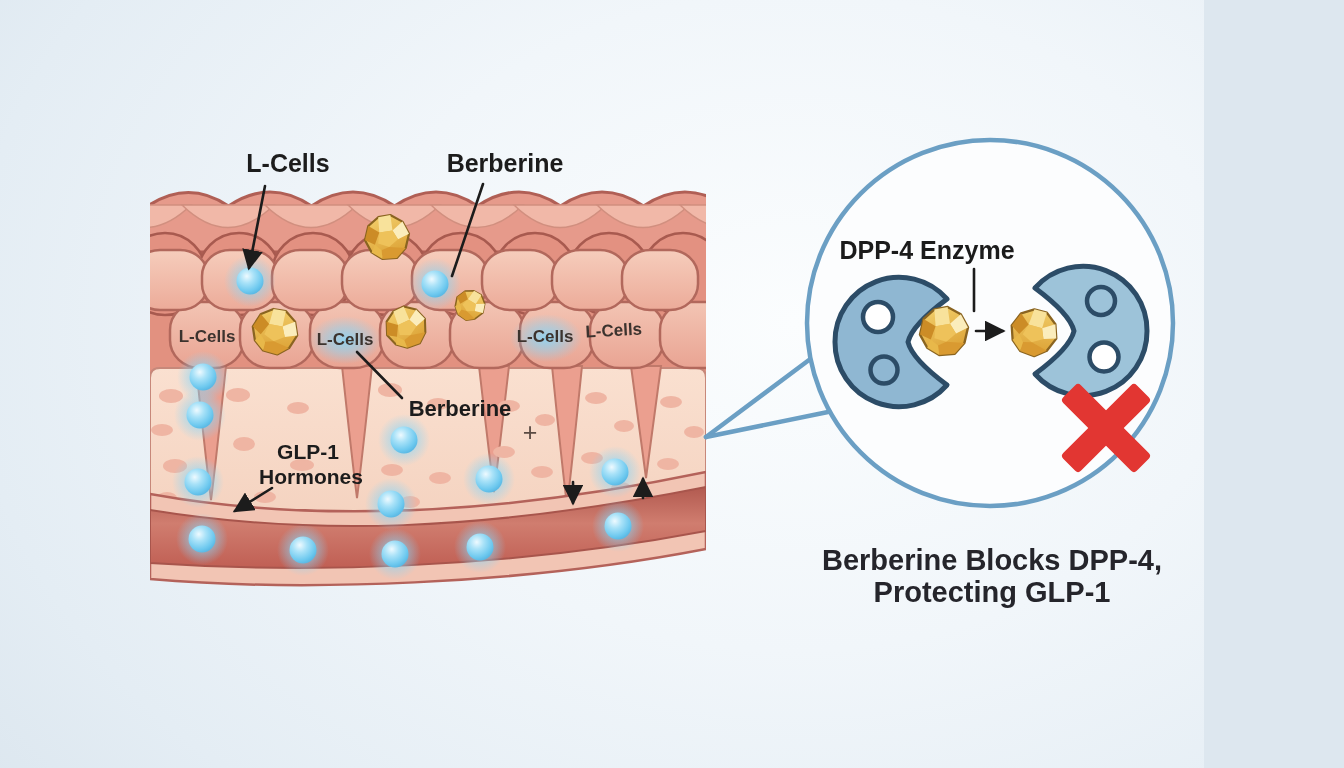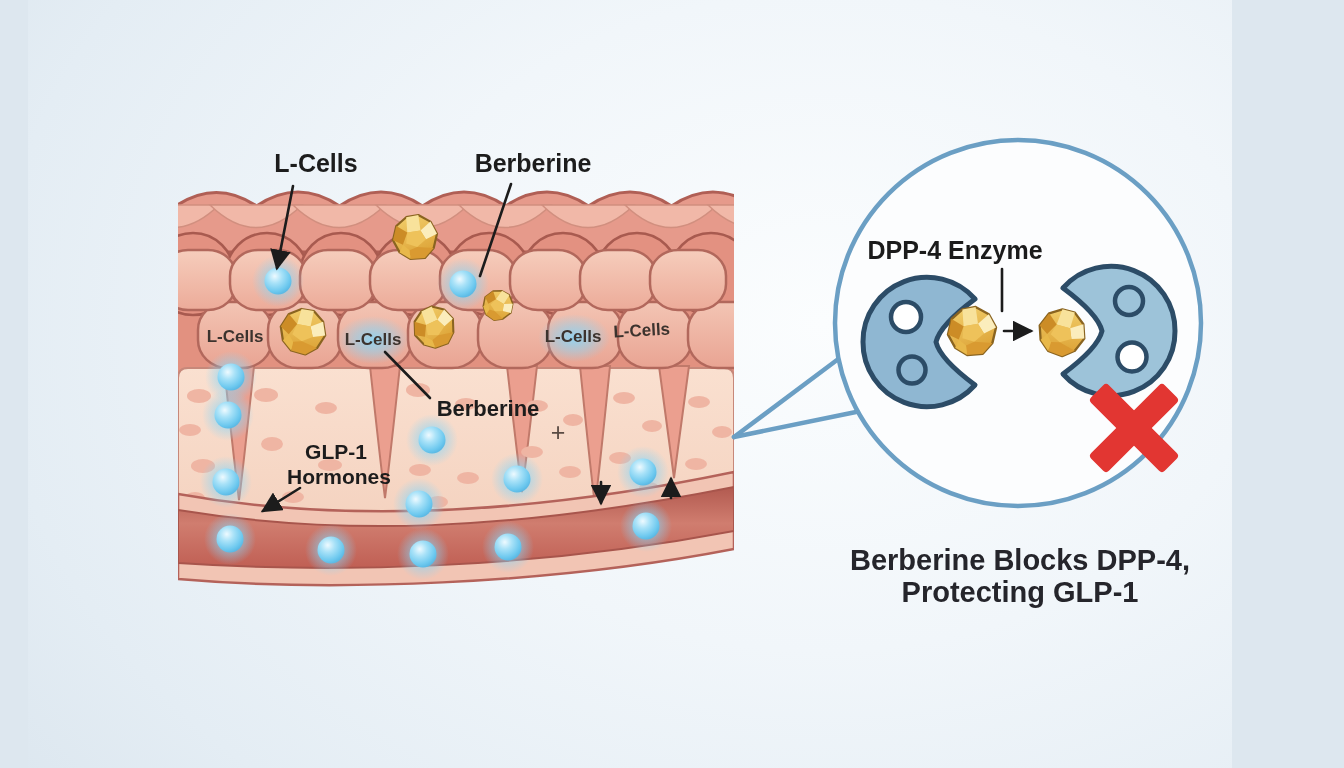--- a/index.html
+++ b/index.html
@@ -1,21 +1,20 @@
 <!DOCTYPE html>
 <html><head>
 <meta charset="utf-8">
 <style>
   html,body{margin:0;padding:0;background:#dde7ef;}
   .stage{
     position:relative;width:1204px;height:768px;overflow:hidden;
     background:
       radial-gradient(1100px 820px at 66% 42%, #fbfdfe 0%, #f1f6fa 40%, #e4edf4 75%, #d9e4ed 100%);
     font-family:"Liberation Sans", sans-serif;
-    margin-left:28px;
   }
   svg{position:absolute;left:0;top:0;}
   text{font-family:"Liberation Sans", sans-serif;}
   .lbl-big{font-size:25px;font-weight:700;fill:#1c1c1c;}
   .lbl-cell{font-size:17px;font-weight:700;fill:#3c332e;}
   .lbl-mid{font-size:22px;font-weight:700;fill:#1c1c1c;}
   .lbl-glp{font-size:21px;font-weight:700;fill:#1c1c1c;}
   .lbl-enzyme{font-size:25px;font-weight:700;fill:#1b1b1b;}
   .caption{font-size:29px;font-weight:700;fill:#25252b;}
   .plus{font-size:25px;font-weight:400;fill:#5a4b43;}

